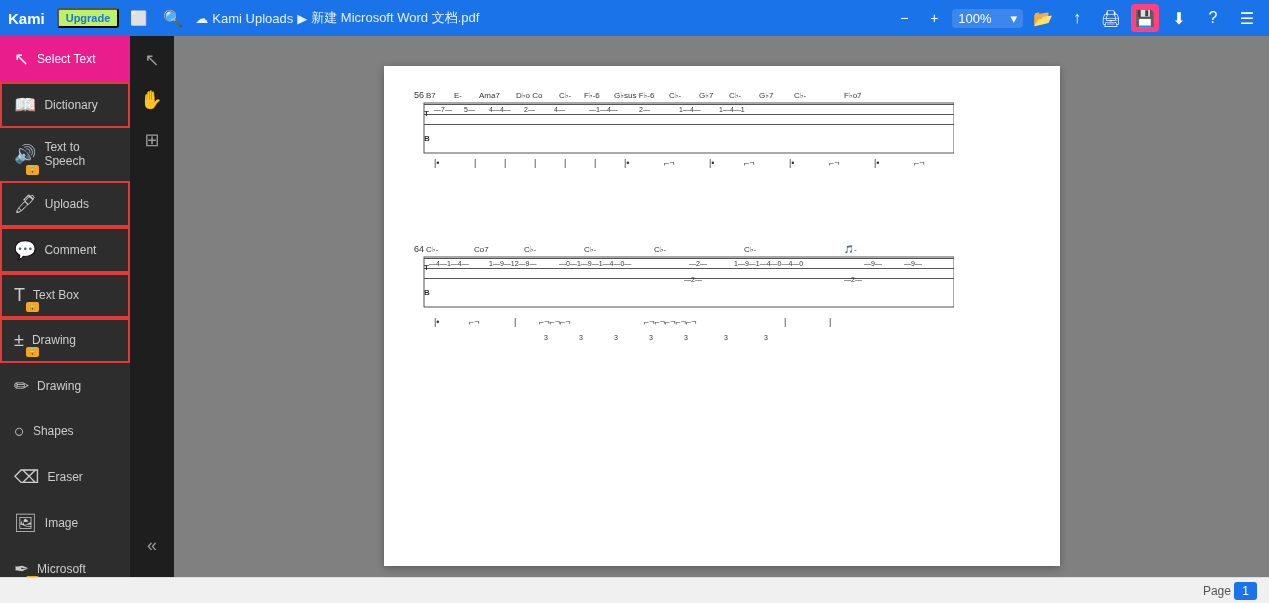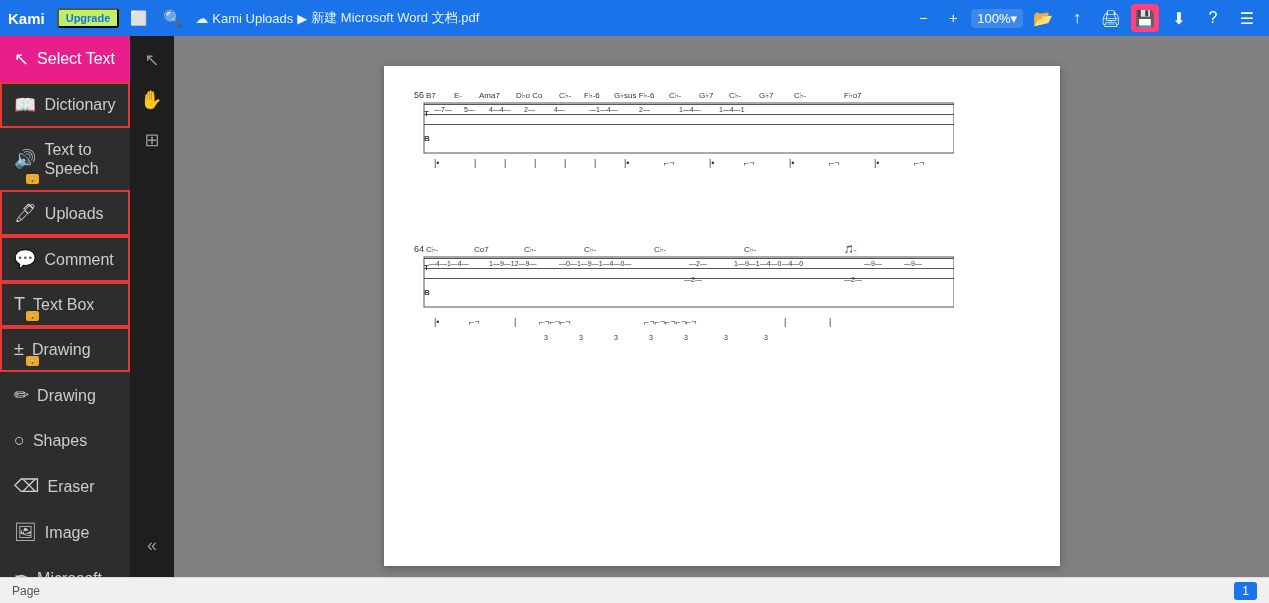--- a/index.html
+++ b/index.html
@@ -56,21 +56,21 @@
       color: white;
     }
     .zoom-control {
       display: flex;
       align-items: center;
       background: rgba(255,255,255,0.15);
       border-radius: 4px;
       padding: 2px 6px;
       color: white;
       font-size: 13px;
-      gap: 0;
+      gap: 19px;
     }
     .topbar-square-btn {
       width: 24px; height: 24px;
       display: flex; align-items: center; justify-content: center;
       color: white;
       cursor: pointer;
       font-size: 14px;
     }
 
     
@@ -88,21 +88,21 @@
       cursor: pointer;
       font-size: 13px;
       position: relative;
     }
     .sidebar-item.active { background: #e91e8c; color: white; }
     .sidebar-item.highlighted {
       outline: 2px solid #e53935;
       outline-offset: -2px;
     }
     .sidebar-item .icon { font-size: 18px; flex-shrink: 0; }
-    .sidebar-item .label { font-size: 16px; line-height: 1.2; }
+    .sidebar-item .label { font-size: 12px; line-height: 1.2; }
     .sidebar-icon-only {
       width: 44px; height: 40px;
       display: flex; align-items: center; justify-content: center;
       color: #999;
       cursor: pointer;
       font-size: 18px;
     }
     .lock-badge {
       position: absolute;
       bottom: 6px;
@@ -161,21 +161,21 @@
       margin-bottom: 20px;
     }
 
     
     .statusbar {
       height: 26px;
       background: #f0f0f0;
       border-top: 1px solid #ddd;
       display: flex;
       align-items: center;
-      justify-content: space-between;
+      justify-content: flex-end;
       padding: 0 12px;
       font-size: 12px;
       color: #555;
       flex-shrink: 0;
     }
     .page-indicator {
       background: #1a73e8;
       color: white;
       padding: 2px 8px;
       border-radius: 3px;

